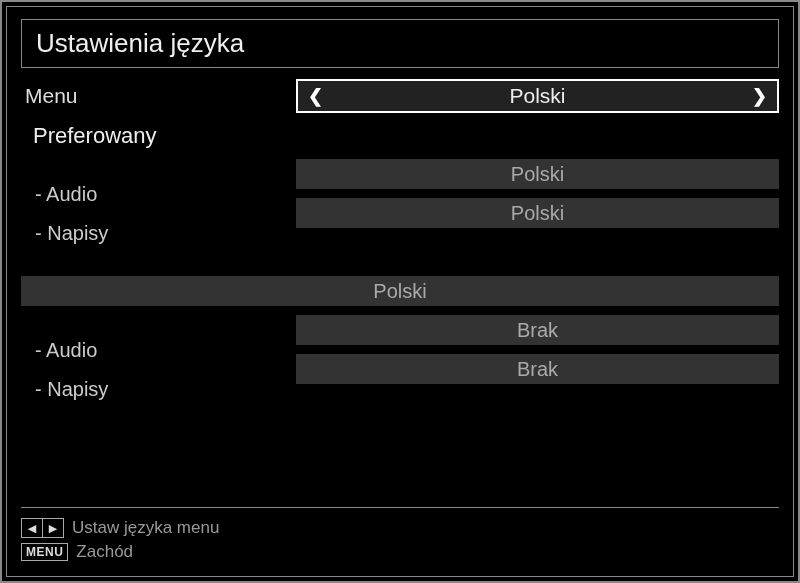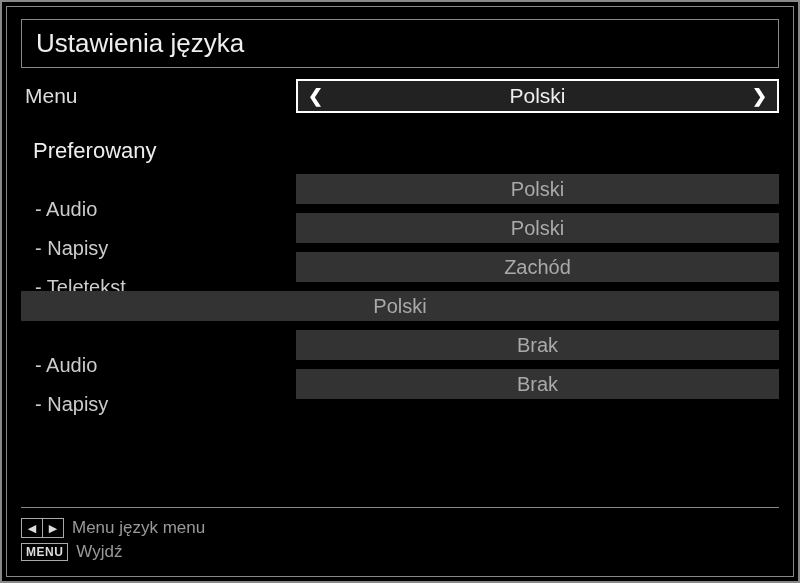--- a/index.html
+++ b/index.html
@@ -87,21 +87,21 @@
     .arrow-left, .arrow-right {
       color: #fff;
       font-size: 18px;
       font-weight: bold;
       padding: 0 10px;
     }
     .section-header {
       font-size: 22px;
       color: #eee;
       padding-left: 12px;
-      margin: 21px 14px 4px 14px;
+      margin: 6px 14px 4px 14px;
       height: 32px;
       display: flex;
       align-items: center;
     }
     .footer {
       position: absolute;
       bottom: 10px;
       left: 14px;
       right: 14px;
     }
@@ -174,22 +174,20 @@
 
     <div class="row">
       <div class="label-col sub-label">- Audio</div>
       <div class="value-cell">Polski</div>
     </div>
     <div class="row">
       <div class="label-col sub-label">- Napisy</div>
       <div class="value-cell">Polski</div>
     </div>
     <div class="row">
-      <div class="label-col sub-label">- Teletekst</div>
-      <div class="value-cell">Zachód</div>
     </div>
     <div class="row">
       <div class="value-cell">Polski</div>
     </div>
 
 
     <div class="row">
       <div class="label-col sub-label">- Audio</div>
       <div class="value-cell">Brak</div>
     </div>
@@ -201,24 +199,24 @@
     <div class="footer">
       <div class="footer-line"></div>
       <div class="footer-row">
         <span class="footer-key">
           <span class="lr-box">
             <span class="lr-half">◀</span>
             <span class="lr-divider"></span>
             <span class="lr-half">▶</span>
           </span>
         </span>
-        <span>Menu język menu</span>
+        <span>Ustaw języka menu</span>
       </div>
       <div class="footer-row">
         <span class="footer-key">
           <span class="menu-box">MENU</span>
         </span>
-        <span>Wyjdź</span>
+        <span>Zachód</span>
       </div>
     </div>
 
   </div>
 </div>
 
 </body></html>

